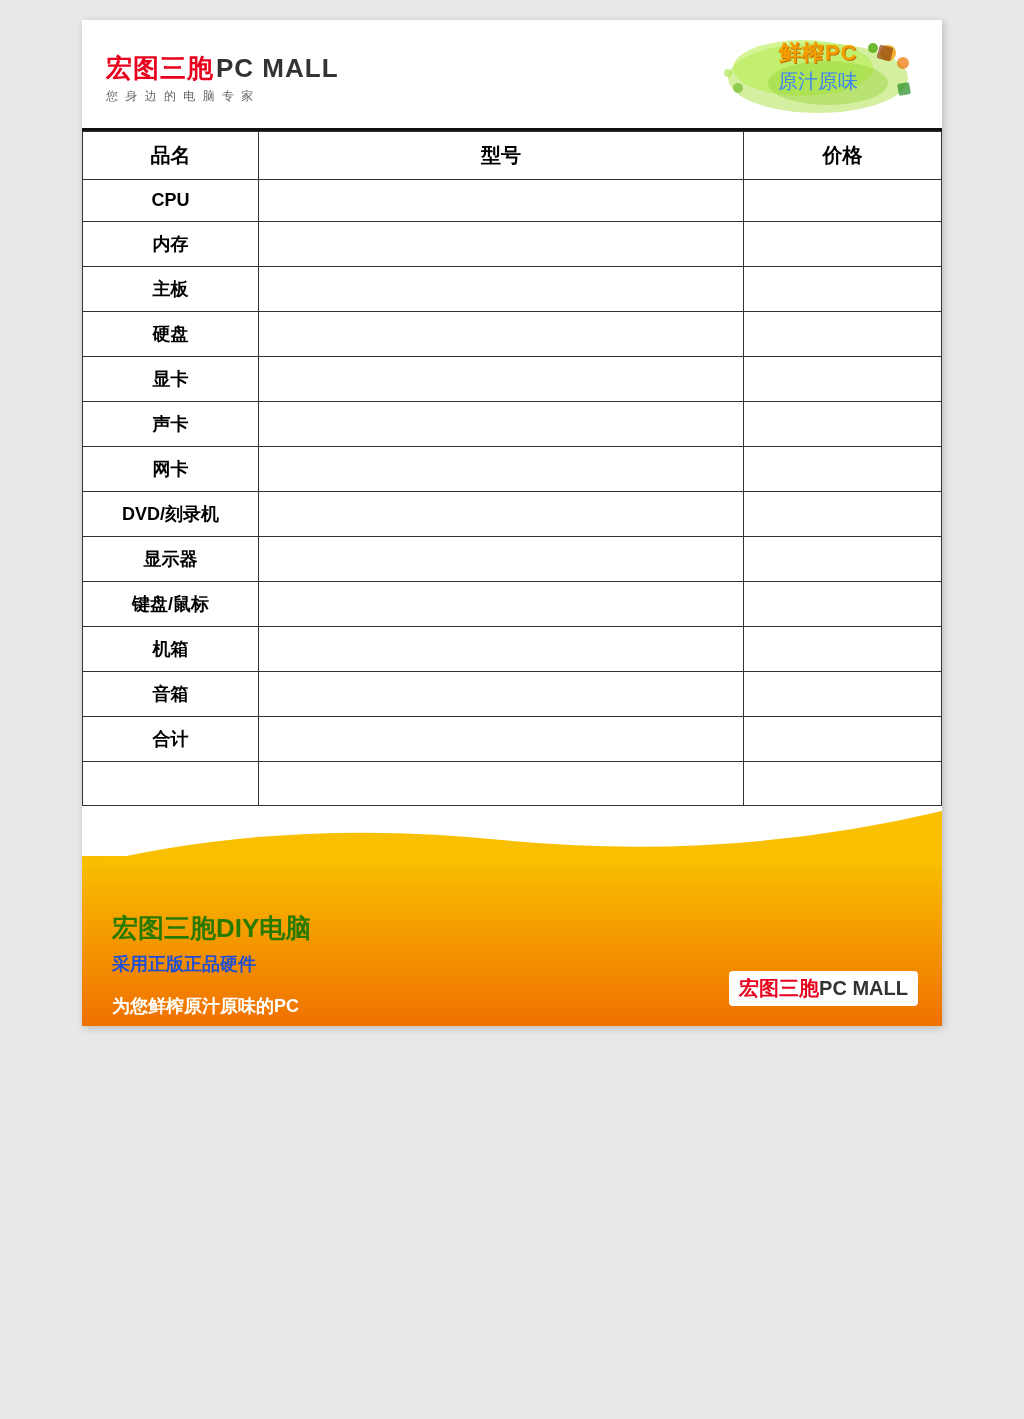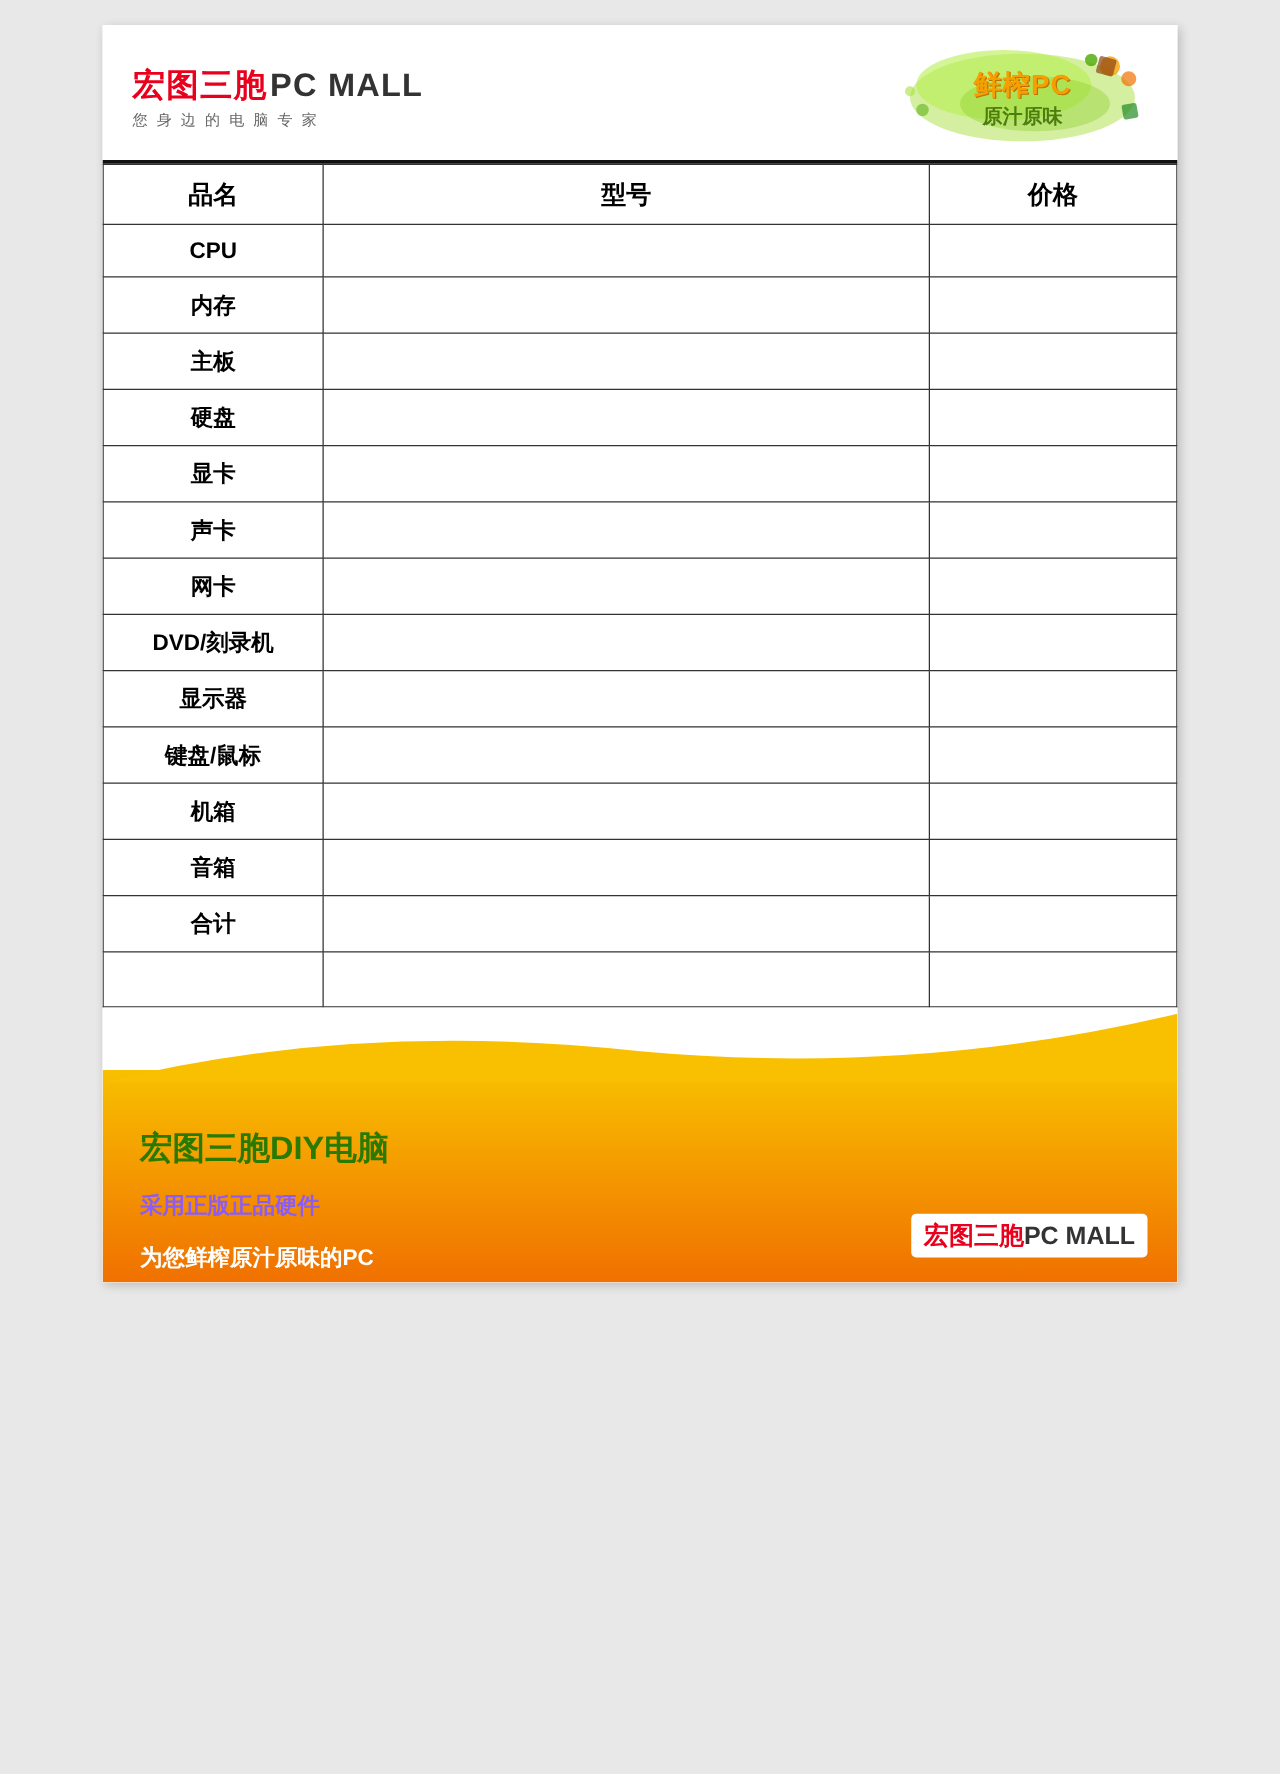--- a/index.html
+++ b/index.html
@@ -58,21 +58,20 @@
       margin-top: 2px;
       letter-spacing: 2px;
     }
 
     
     .logo-right {
       position: relative;
       width: 200px;
       height: 80px;
       display: flex;
-      align-items: center;
       justify-content: center;
     }
     .splash-bg {
       position: absolute;
       top: 0; right: 0;
       width: 200px;
       height: 80px;
     }
     .fresh-text {
       position: relative;
@@ -80,23 +79,23 @@
       text-align: center;
     }
     .fresh-title {
       color: #f5a000;
       font-size: 22px;
       font-weight: 900;
       letter-spacing: 1px;
       text-shadow: 1px 1px 0 #c07000;
     }
     .fresh-subtitle {
-      color: #4d7c0f;
-      font-size: 16px;
-      font-weight: 700;
+      color: #3b82f6;
+      font-size: 20px;
+      font-weight: 400;
     }
 
     
     .header-divider {
       height: 3px;
       background: #111;
       margin: 0 0 0 0;
     }
 
     
@@ -142,24 +141,24 @@
       height: 220px;
       overflow: hidden;
     }
     .footer-main-title {
       color: #2a7a00;
       font-size: 26px;
       font-weight: 900;
       font-family: 'SimHei', sans-serif;
     }
     .footer-sub1 {
-      color: #8b5cf6;
+      color: #1d4ed8;
       font-size: 18px;
       font-weight: bold;
-      margin-top: 16px;
+      margin-top: 6px;
     }
     .footer-sub2 {
       color: white;
       font-size: 18px;
       font-weight: bold;
       margin-top: 18px;
     }
     .footer-logo-right {
       position: absolute;
       right: 24px;

